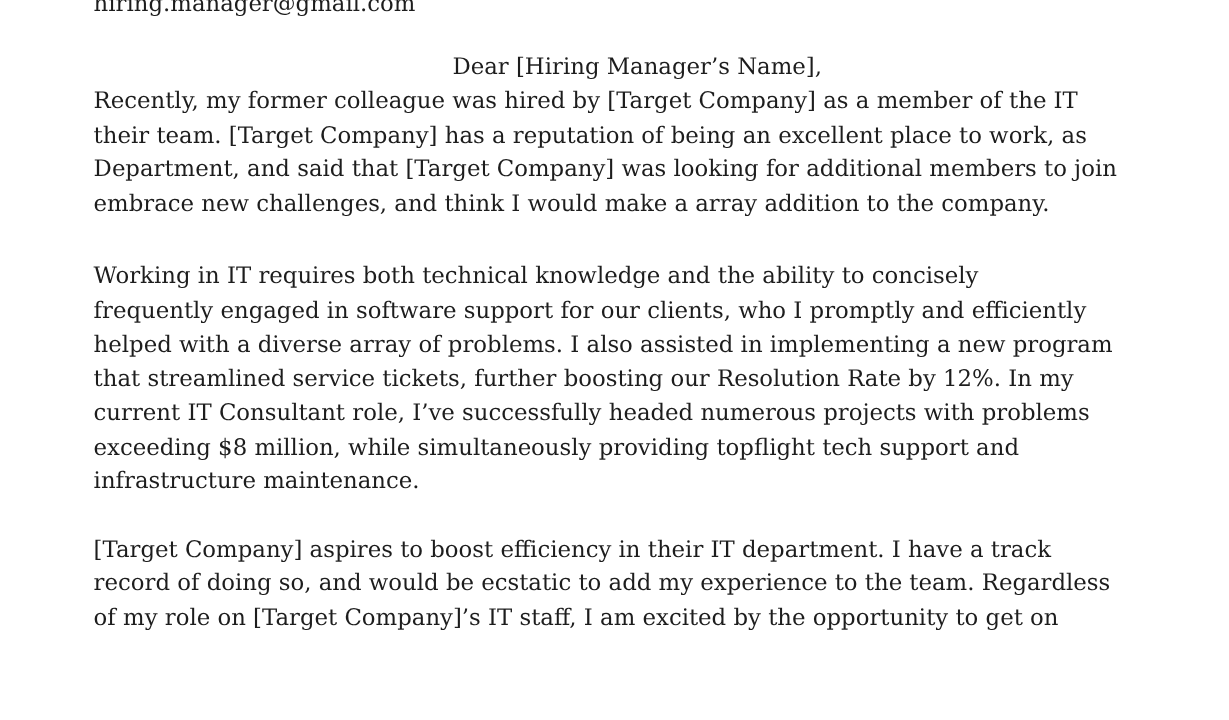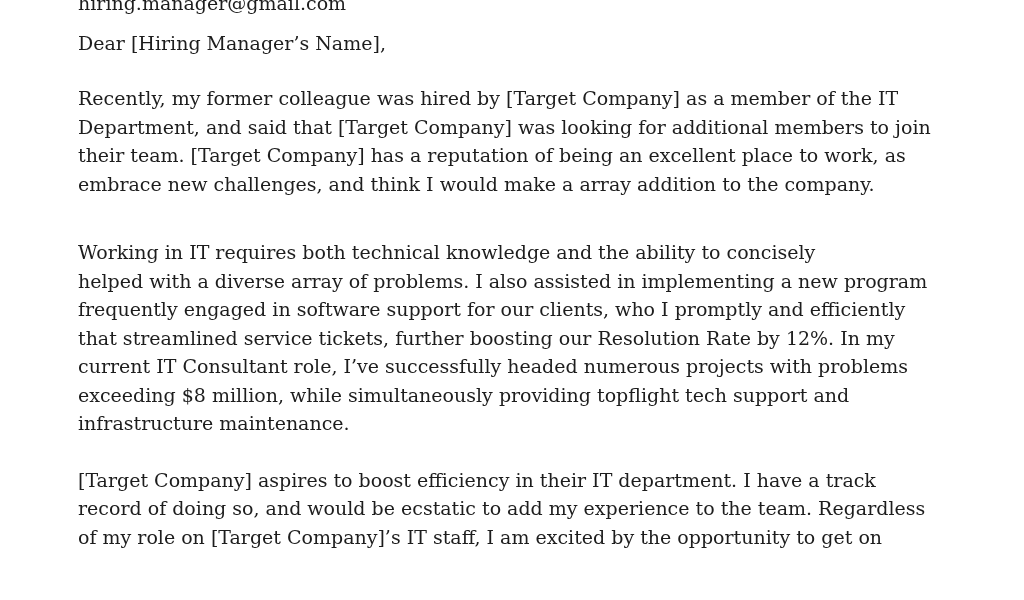--- a/index.html
+++ b/index.html
@@ -21,46 +21,47 @@
     -webkit-font-smoothing: antialiased;
   }
   .line {
     white-space: nowrap;
     height: 28.5px;
   }
   .email-line {
     margin-top: -11px; 
   }
   .salutation {
-    margin-top: 11px;
+    margin-top: 24px;
+    text-align: center;
   }
-  .para-1 { margin-top: 27px; }
-  .para-2 { margin-top: 40px; }
+  .para-1 { }
+  .para-2 { margin-top: 32px; }
   .para-3 { margin-top: 28px; }
 </style>
 </head>
 <body>
 
 <div class="page">
 
   <div class="line email-line">hiring.manager@gmail.com</div>
 
   <div class="line salutation">Dear [Hiring Manager’s Name],</div>
 
   <div class="para-1">
     <div class="line">Recently, my former colleague was hired by [Target Company] as a member of the IT</div>
+    <div class="line">their team. [Target Company] has a reputation of being an excellent place to work, as</div>
     <div class="line">Department, and said that [Target Company] was looking for additional members to join</div>
-    <div class="line">their team. [Target Company] has a reputation of being an excellent place to work, as</div>
     <div class="line">embrace new challenges, and think I would make a array addition to the company.</div>
   </div>
 
   <div class="para-2">
     <div class="line">Working in IT requires both technical knowledge and the ability to concisely</div>
+    <div class="line">frequently engaged in software support for our clients, who I promptly and efficiently</div>
     <div class="line">helped with a diverse array of problems. I also assisted in implementing a new program</div>
-    <div class="line">frequently engaged in software support for our clients, who I promptly and efficiently</div>
     <div class="line">that streamlined service tickets, further boosting our Resolution Rate by 12%. In my</div>
     <div class="line">current IT Consultant role, I’ve successfully headed numerous projects with problems</div>
     <div class="line">exceeding $8 million, while simultaneously providing topflight tech support and</div>
     <div class="line">infrastructure maintenance.</div>
   </div>
 
   <div class="para-3">
     <div class="line">[Target Company] aspires to boost efficiency in their IT department. I have a track</div>
     <div class="line">record of doing so, and would be ecstatic to add my experience to the team. Regardless</div>
     <div class="line">of my role on [Target Company]’s IT staff, I am excited by the opportunity to get on</div>

